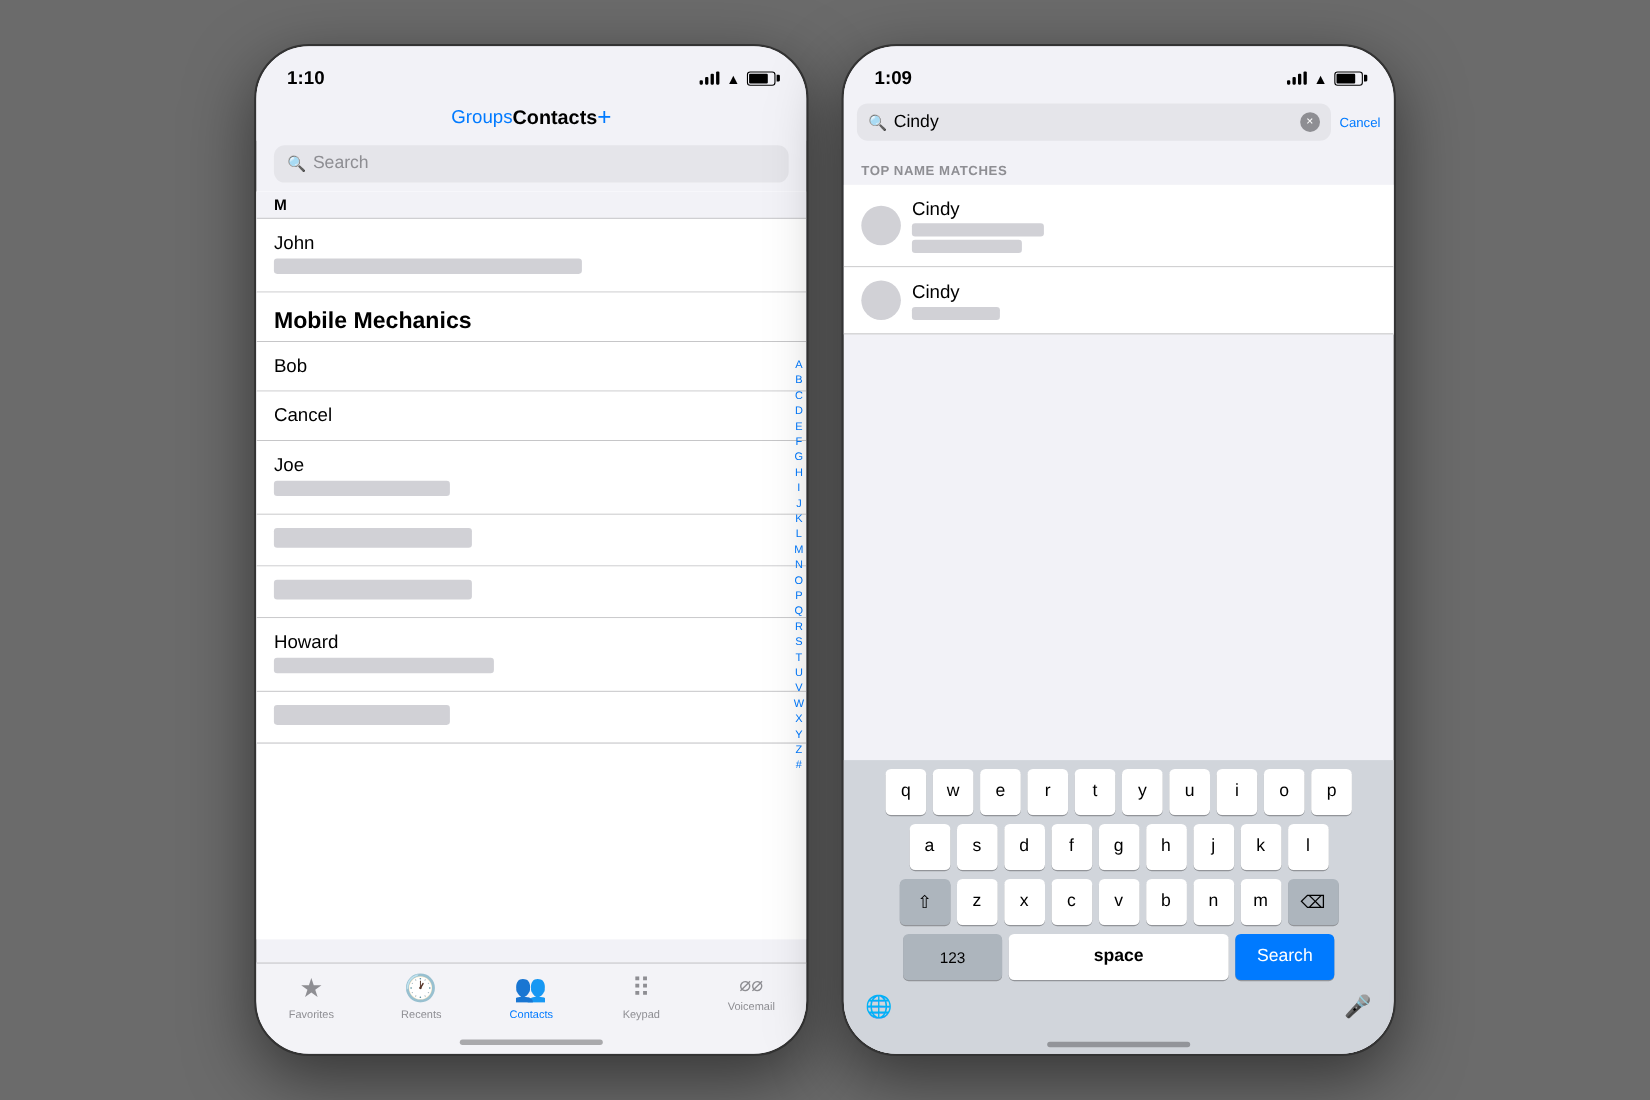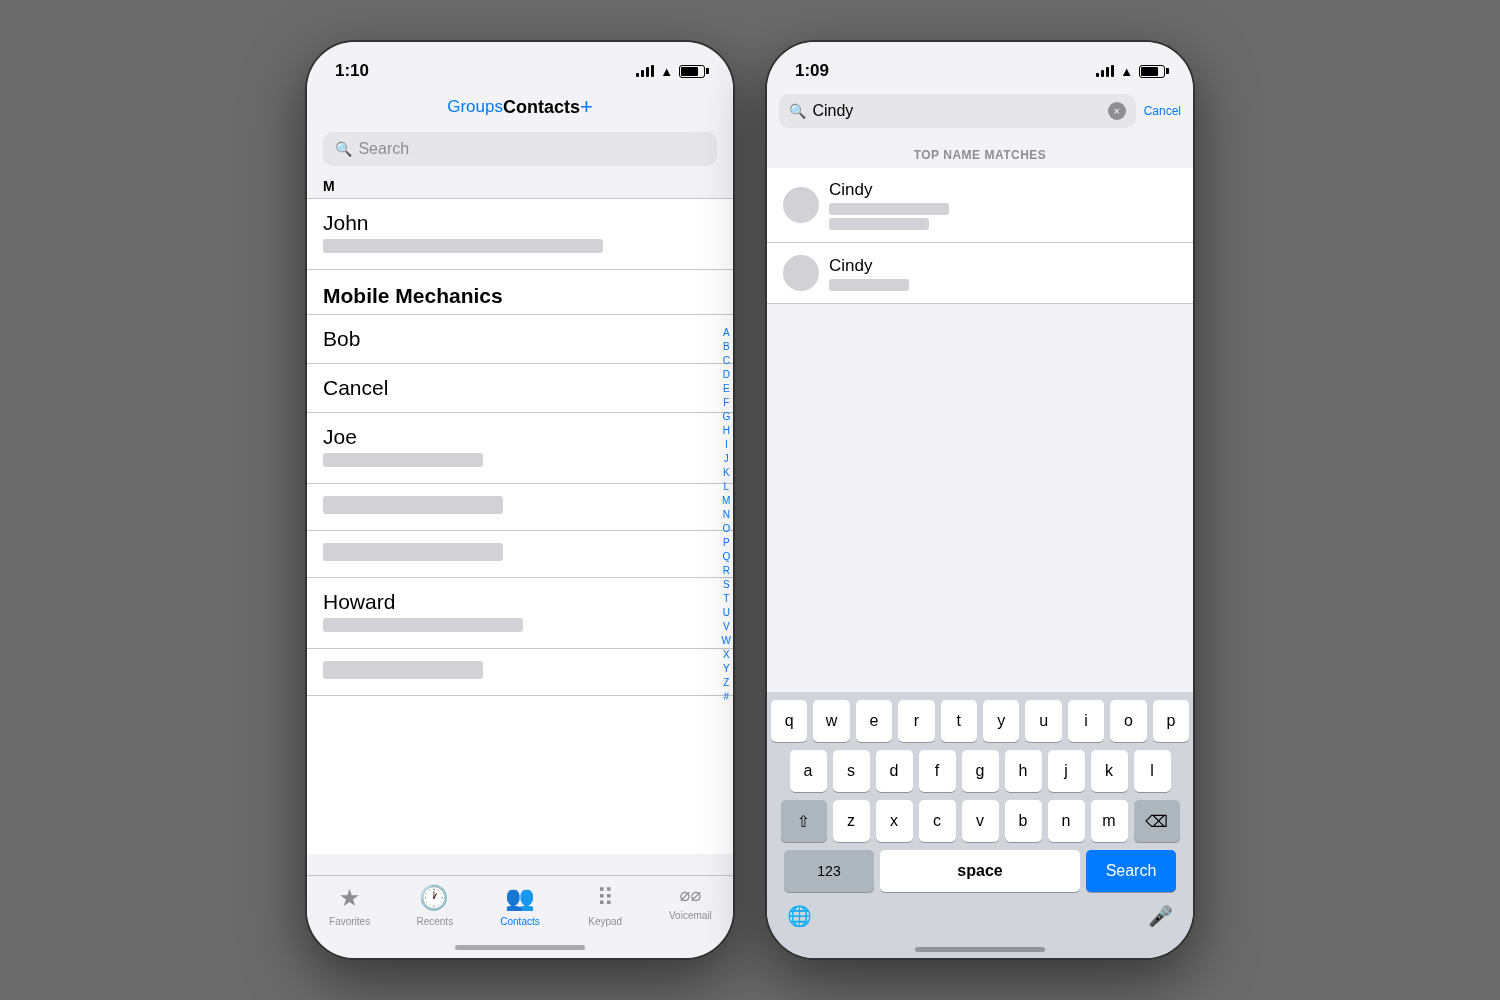--- a/index.html
+++ b/index.html
@@ -12,21 +12,21 @@
       justify-content: center;
       font-family: -apple-system, 'SF Pro Text', 'Helvetica Neue', sans-serif;
       overflow: hidden;
     }
     .phones-container {
       display: flex;
       gap: 30px;
       align-items: flex-start;
     }
     .phone {
-      width: 430px;
+      width: 504px;
       height: 920px;
       background: #f2f2f7;
       border-radius: 50px;
       overflow: hidden;
       position: relative;
       box-shadow: 0 20px 60px rgba(0,0,0,0.5);
       border: 2px solid #333;
     }
     
     .status-bar {
@@ -139,21 +139,21 @@
       border-bottom: 0.5px solid #c6c6c8;
     }
     .contact-item {
       padding: 12px 16px;
       border-bottom: 0.5px solid #c6c6c8;
       background: #fff;
       display: flex;
       align-items: center;
     }
     .contact-name {
-      font-size: 21px;
+      font-size: 17px;
       color: #000;
     }
     .contact-subtitle {
       height: 14px;
       background: #d1d1d6;
       border-radius: 3px;
       margin: 4px 0;
     }
     .group-header {
       padding: 14px 16px 6px;
@@ -266,21 +266,20 @@
     .search-results {
       flex: 1;
       background: #f2f2f7;
     }
     .top-matches-header {
       padding: 12px 16px 6px;
       font-size: 12px;
       font-weight: 600;
       color: #8e8e93;
       letter-spacing: 0.5px;
-      text-align: center;
     }
     .search-result-item {
       background: #fff;
       padding: 12px 16px;
       border-bottom: 0.5px solid #c6c6c8;
       display: flex;
       align-items: center;
       gap: 10px;
     }
     .result-avatar {

